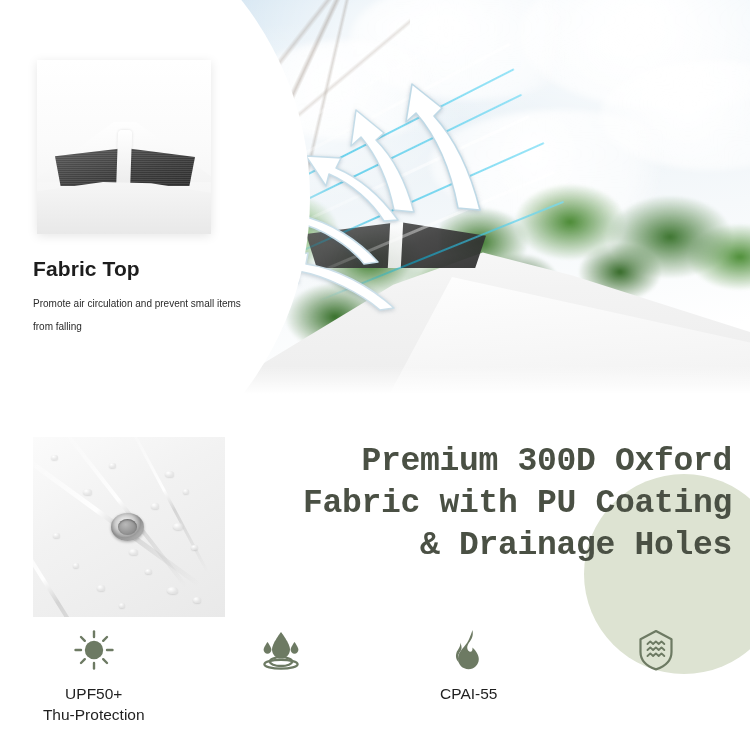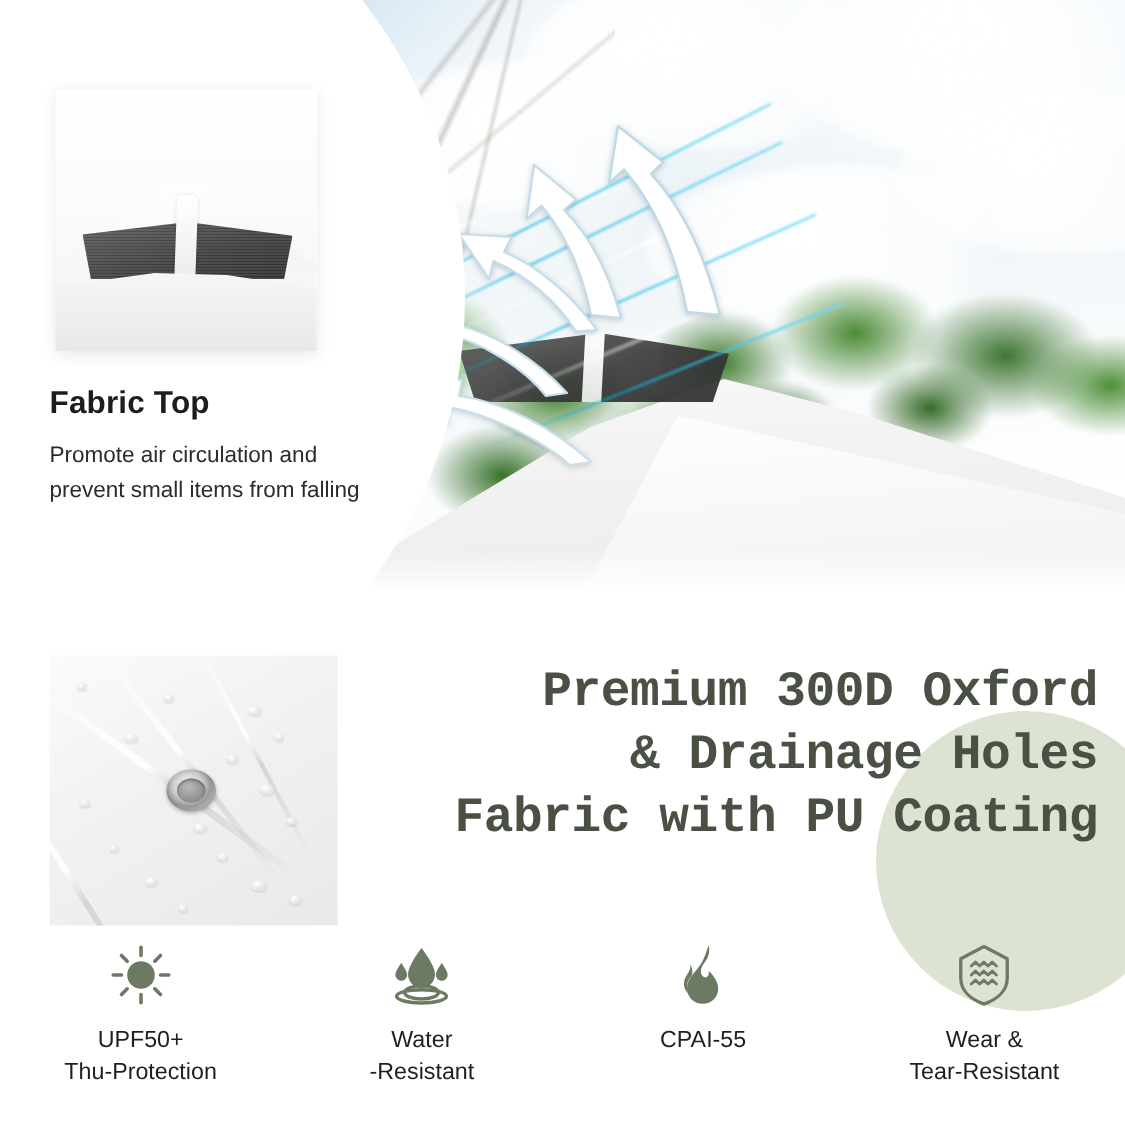--- a/index.html
+++ b/index.html
@@ -157,21 +157,21 @@
     clip-path:polygon(0% 22%, 38% 6%, 62% 8%, 100% 26%, 100% 100%, 0% 100%);
   }
 
   
   .vt-title {
     position:absolute; left:33px; top:257px;
     font-size:21px; font-weight:700; color:#1d1d1d; letter-spacing:.1px;
   }
   .vt-desc {
     position:absolute; left:33px; top:292px; width:215px;
-    font-size:15px; line-height:23px; color:#2b2b2b; font-weight:400;
+    font-size:10px; line-height:23px; color:#2b2b2b; font-weight:400;
   }
 
   
   .green-blob {
     position:absolute; left:584px; top:474px; width:200px; height:200px;
     border-radius:50%; background:#dde3d2;
   }
   .headline {
     position:absolute; right:18px; top:441px; width:480px;
     text-align:right;
@@ -289,22 +289,22 @@
   <div class="vt-title">Fabric Top</div>
   <div class="vt-desc">
     <span>Promote air circulation</span>
     <span>and prevent small items</span>
     <span>from falling</span>
   </div>
 
   <div class="green-blob"></div>
   <div class="headline">
     <span>Premium 300D Oxford</span>
+    <span>Fabric with PU Coating</span>
     <span>&amp; Drainage Holes</span>
-    <span>Fabric with PU Coating</span>
   </div>
 
   <div class="fabric">
     <div class="fab-crease" style="left:-20px;top:10px;width:230px;height:5px;transform:rotate(36deg);"></div>
     <div class="fab-crease" style="left:30px;top:-10px;width:200px;height:4px;transform:rotate(52deg);"></div>
     <div class="fab-crease" style="left:-40px;top:60px;width:210px;height:4px;transform:rotate(58deg);"></div>
     <div class="fab-crease" style="left:95px;top:-16px;width:170px;height:3px;transform:rotate(62deg);"></div>
     <div class="grommet"></div>
     <div class="bead" style="left:18px;top:18px;width:7px;height:5px;"></div>
     <div class="bead" style="left:132px;top:34px;width:9px;height:6px;"></div>
@@ -351,24 +351,20 @@
     <div class="feature">
       <div class="feat-icon">
         <svg width="44" height="44" viewBox="0 0 44 44">
           <path d="M22 4 C 22 4, 31 15.5, 31 21.5 C 31 26.6, 26.9 30.6, 22 30.6 C 17.1 30.6, 13 26.6, 13 21.5 C 13 15.5, 22 4, 22 4 Z" fill="#6d7a63"></path>
           <path d="M8.5 14 C 8.5 14, 12.4 19.2, 12.4 21.8 C 12.4 24, 10.6 25.8, 8.5 25.8 C 6.4 25.8, 4.6 24, 4.6 21.8 C 4.6 19.2, 8.5 14, 8.5 14 Z" fill="#6d7a63"></path>
           <path d="M35.5 14 C 35.5 14, 39.4 19.2, 39.4 21.8 C 39.4 24, 37.6 25.8, 35.5 25.8 C 33.4 25.8, 31.6 24, 31.6 21.8 C 31.6 19.2, 35.5 14, 35.5 14 Z" fill="#6d7a63"></path>
           <ellipse cx="22" cy="33.6" rx="11.2" ry="4.4" fill="none" stroke="#6d7a63" stroke-width="2.3"></ellipse>
           <ellipse cx="22" cy="36.2" rx="16.6" ry="4.4" fill="none" stroke="#6d7a63" stroke-width="2.3"></ellipse>
         </svg>
       </div>
-      <div class="feat-label">
-        <span>Water</span>
-        <span>-Resistant</span>
-      </div>
     </div>
 
     <div class="feature">
       <div class="feat-icon">
         <svg width="44" height="44" viewBox="0 0 44 44">
           <path d="M25.5 2 C 27 10, 23 12.5, 21 16.5 C 19.4 19.7, 20.6 22.6, 22.4 23.4 C 24.6 24.4, 26 22, 25.4 19.4 C 29 22.4, 31.8 27, 31.8 31 C 31.8 37, 27.2 41.2, 21.6 41.2 C 15.6 41.2, 11 36.8, 11 30.6 C 11 23.4, 18.6 18.6, 21.4 12.6 C 23.2 8.8, 24.4 5, 25.5 2 Z" fill="#6d7a63"></path>
           <path d="M13.2 14.6 C 14 19, 10.6 21.4, 9.4 25 C 8.2 28.8, 9.6 32.6, 12.2 34.6 C 10.2 30.4, 10.8 26.4, 13.6 23 C 15.6 20.6, 14.2 16.8, 13.2 14.6 Z" fill="#6d7a63"></path>
         </svg>
       </div>
       <div class="feat-label">
@@ -380,20 +376,16 @@
       <div class="feat-icon">
         <svg width="44" height="44" viewBox="0 0 44 44">
           <path d="M22 3 L 37.5 11.2 L 37.5 24 C 37.5 32.6, 30.6 38.4, 22 41.4 C 13.4 38.4, 6.5 32.6, 6.5 24 L 6.5 11.2 Z" fill="none" stroke="#6d7a63" stroke-width="2.2" stroke-linejoin="round"></path>
           <g stroke="#6d7a63" stroke-width="1.9" fill="none" stroke-linecap="round" stroke-linejoin="round">
             <path d="M13.5 16 l 2.8 -2.6 l 2.8 2.6 l 2.8 -2.6 l 2.8 2.6 l 2.8 -2.6 l 2.8 2.6"></path>
             <path d="M13.5 22 l 2.8 -2.6 l 2.8 2.6 l 2.8 -2.6 l 2.8 2.6 l 2.8 -2.6 l 2.8 2.6"></path>
             <path d="M13.5 28 l 2.8 -2.6 l 2.8 2.6 l 2.8 -2.6 l 2.8 2.6 l 2.8 -2.6 l 2.8 2.6"></path>
           </g>
         </svg>
       </div>
-      <div class="feat-label">
-        <span>Wear &amp;</span>
-        <span>Tear-Resistant</span>
-      </div>
     </div>
 
   </div>
 </div>
 
 </body></html>

